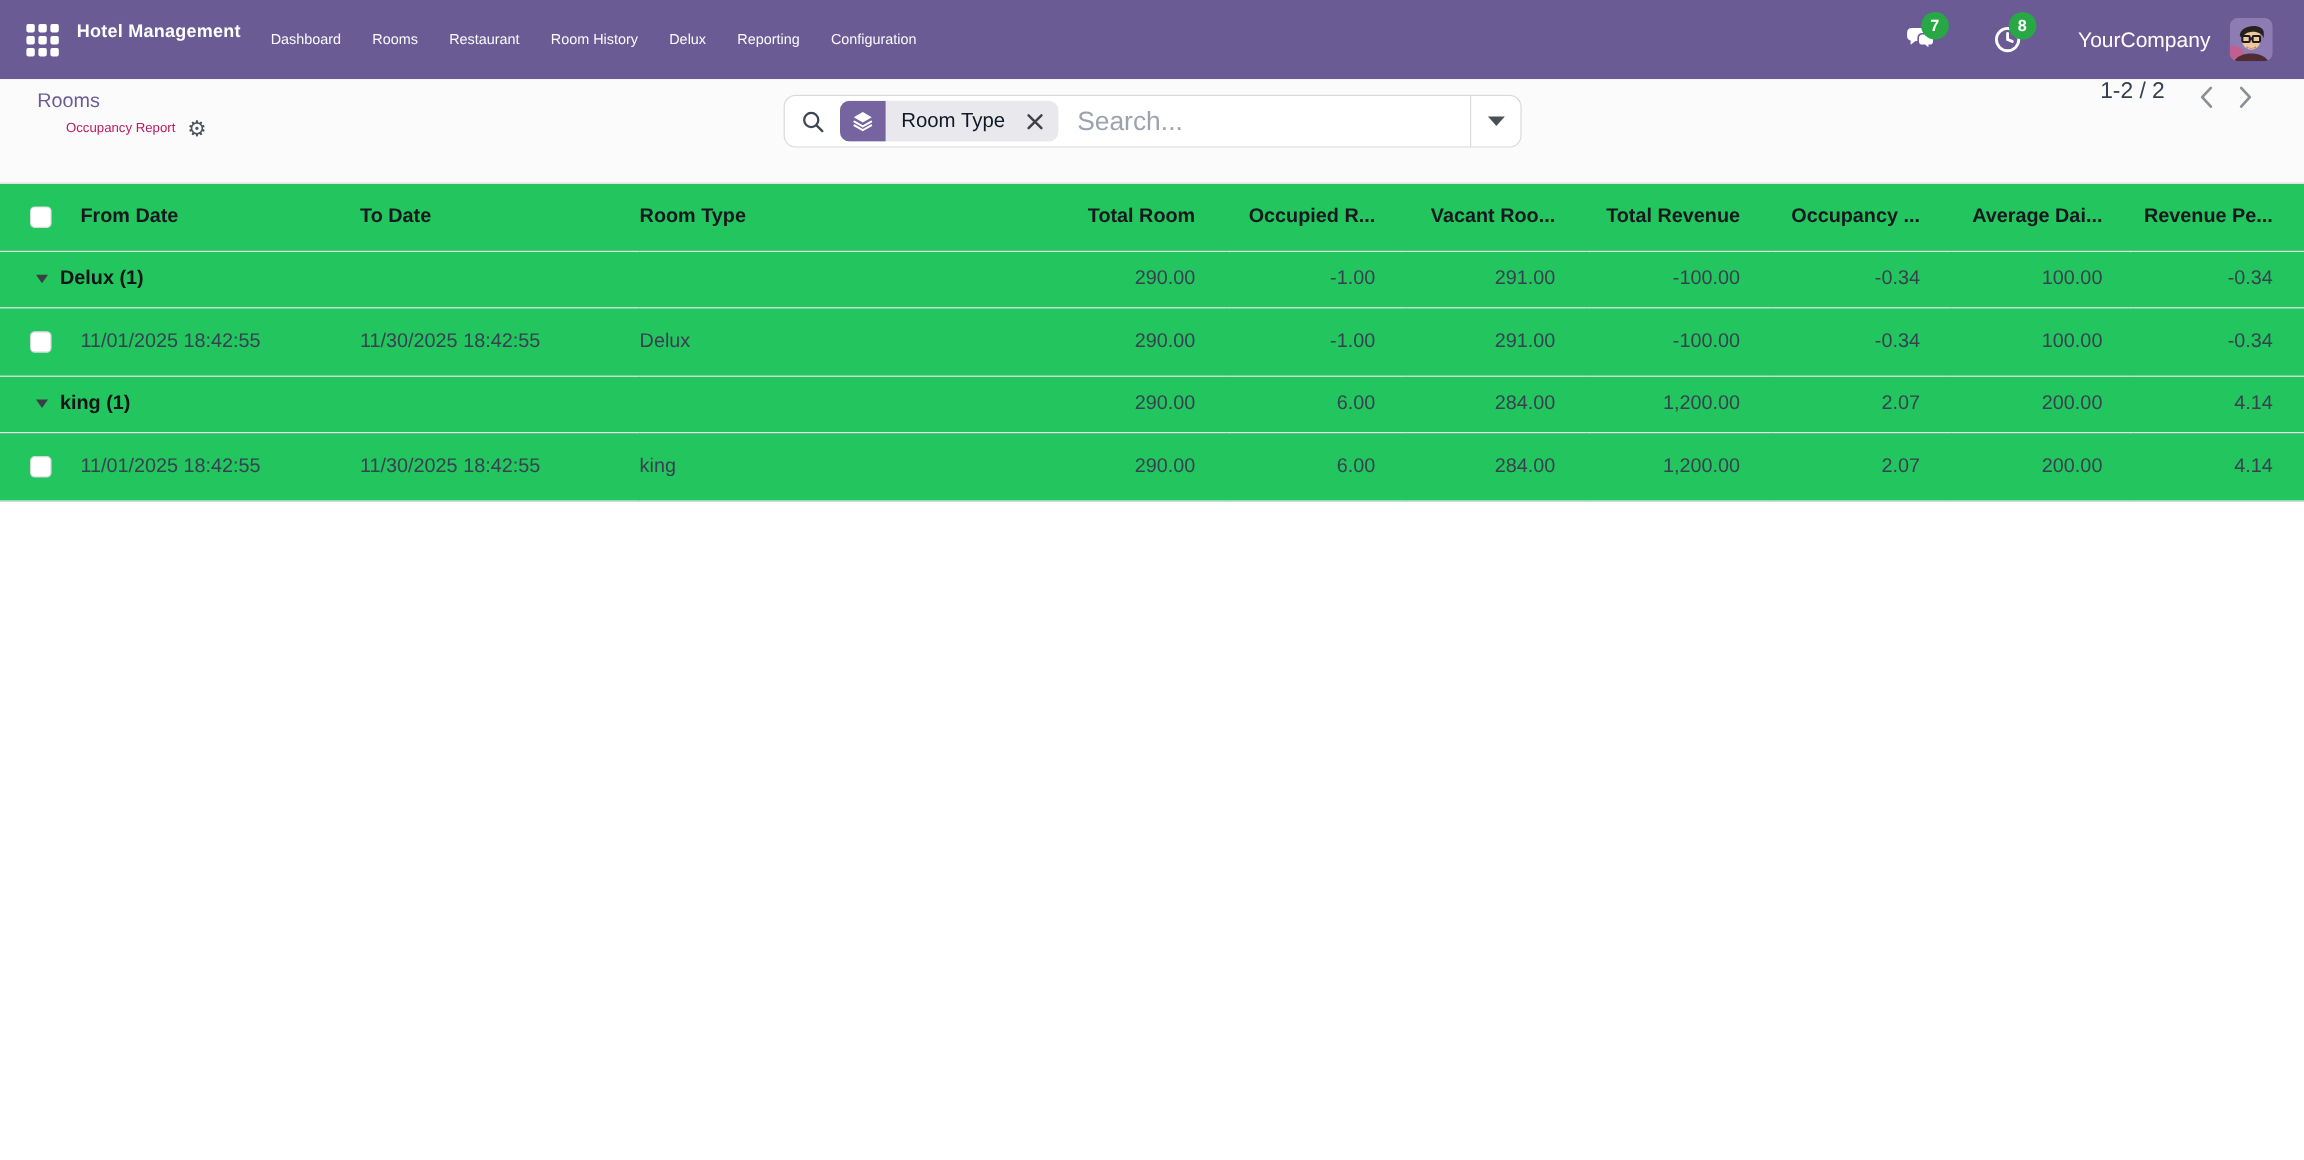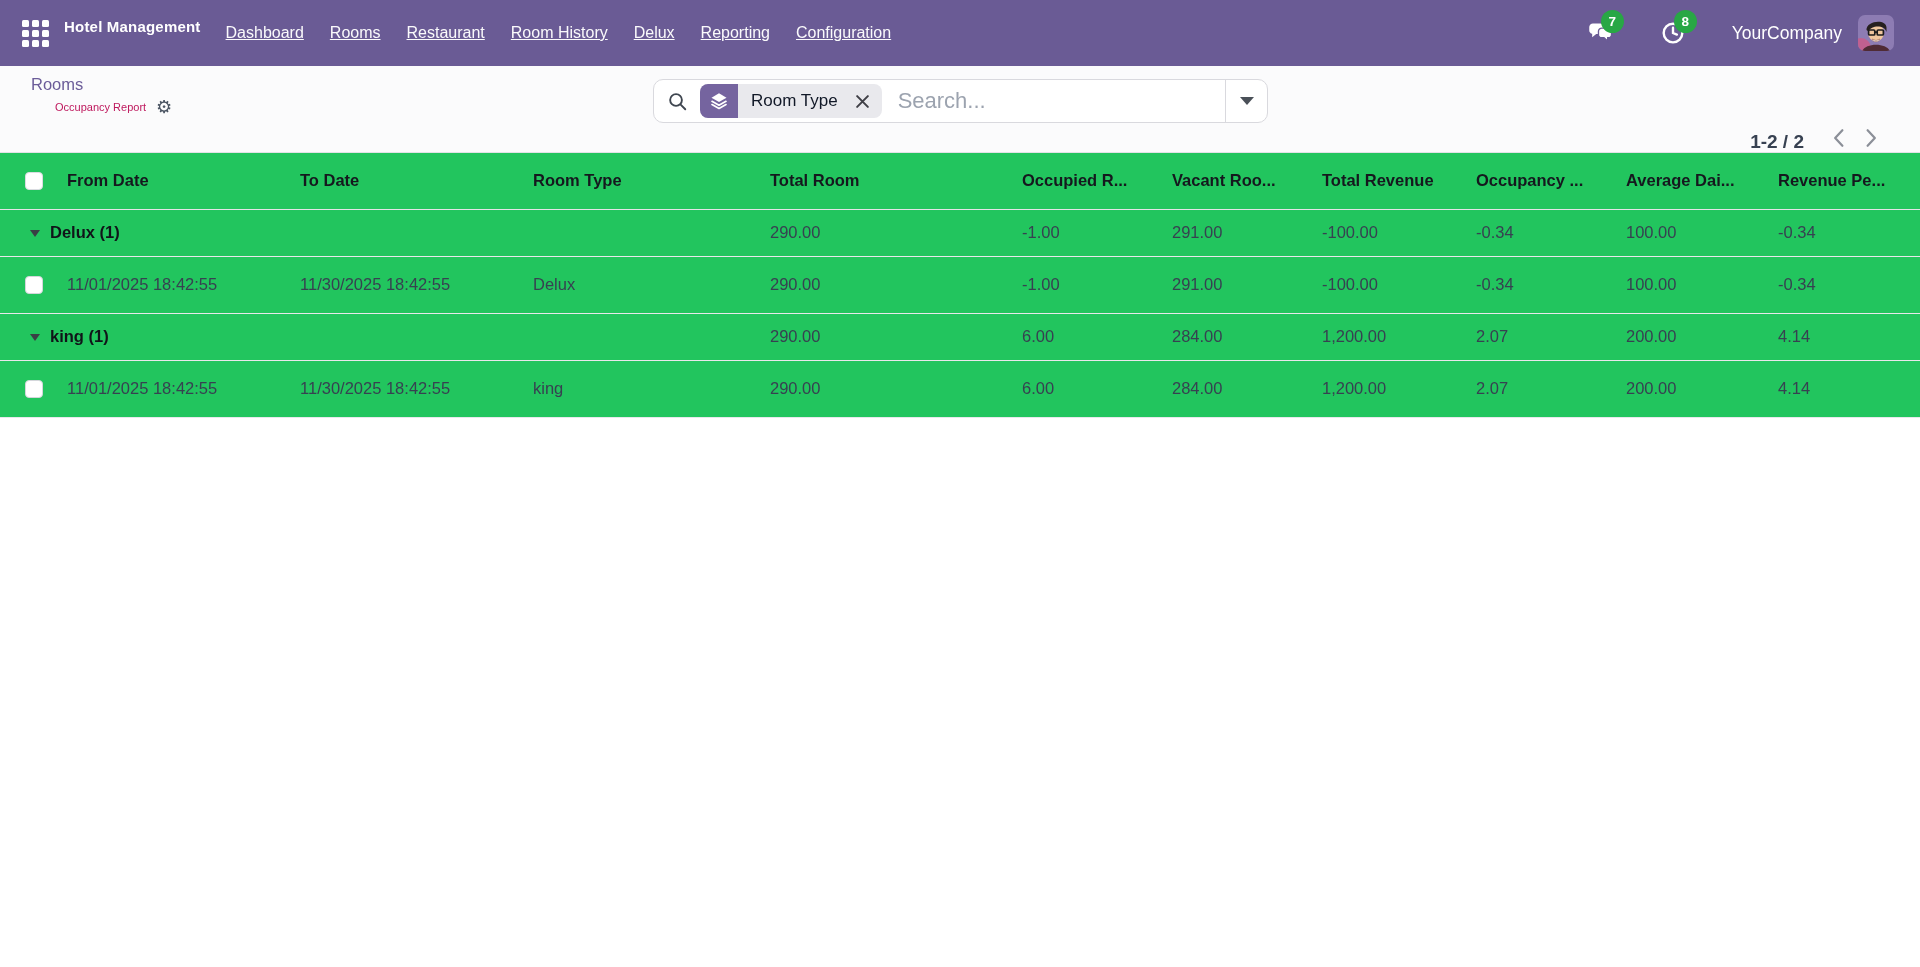--- a/index.html
+++ b/index.html
@@ -14,21 +14,21 @@
   
   .navbar {
     height:66px; background:#6A5B95; color:#fff;
     display:flex; align-items:center; padding:0 26px 0 22px;
     white-space:nowrap;
   }
   .apps-btn { width:27px; height:27px; display:grid; grid-template-columns:repeat(3,1fr); grid-template-rows:repeat(3,1fr); gap:3px; background:none; border:none; padding:0; cursor:pointer; flex:0 0 auto; }
   .apps-btn i { background:#fff; border-radius:1.5px; display:block; }
   .app-title { font-size:15px; font-weight:600; margin:0 12px 13px 15px; letter-spacing:.2px; }
   .nav-menu { display:flex; align-items:center; height:100%; }
-  .nav-item { font-size:16px; color:rgba(255,255,255,.97); padding:0 13px; line-height:66px; cursor:pointer;text-decoration:underline; }
+  .nav-item { font-size:12px; color:rgba(255,255,255,.97); padding:0 13px; line-height:66px; cursor:pointer; }
   .spacer { flex:1; }
   .systray { display:flex; align-items:center; }
   .tray-btn { position:relative; background:none; border:none; padding:0; cursor:pointer; display:flex; align-items:center; }
   .tray-btn.msg { margin-right:46px; }
   .badge {
     position:absolute; top:-10px; left:14px; min-width:23px; height:23px; padding:0 6px;
     border-radius:12px; background:#28A745; color:#fff; font-size:13.5px; font-weight:700;
     display:flex; align-items:center; justify-content:center;
   }
   .company { font-size:17.5px; margin-left:46px; cursor:pointer; color:#fff; }
@@ -50,37 +50,37 @@
   .search-glass { margin-left:13px; display:flex; flex:0 0 auto; }
   .facet { display:flex; align-items:center; height:34px; margin-left:12px; border-radius:8px; overflow:hidden; background:#e9e9ed; flex:0 0 auto; }
   .facet-accent { width:38px; height:100%; background:#75649F; display:flex; align-items:center; justify-content:center; }
   .facet-label { font-size:17px; color:#111827; padding:0 11px 0 13px; }
   .facet-x { display:flex; align-items:center; padding-right:12px; background:none; border:none; cursor:pointer; }
   .search-input { flex:1 1 auto; min-width:0; border:none; outline:none; background:transparent; font-size:22px; color:#374151; margin-left:14px; }
   .search-input::placeholder { color:#9ca3af; }
   .dd-toggle { width:42px; height:100%; border-left:1px solid #d9d9de; background:none; display:flex; align-items:center; justify-content:center; cursor:pointer; border-top:none; border-right:none; border-bottom:none; flex:0 0 auto; }
   .caret-down { width:0; height:0; border-left:7px solid transparent; border-right:7px solid transparent; border-top:8px solid #4a5058; }
 
-  .pager { position:absolute; right:32px; top:0; height:87px; display:flex; align-items:flex-end;font-weight:bold; }
+  .pager { position:absolute; right:32px; top:0; height:87px; display:flex; align-items:flex-start; }
   .pager-range { font-size:19px; color:#374151; margin-right:18px; cursor:pointer; }
   .pager-btn { background:none; border:none; padding:5px 9px; cursor:pointer; display:flex; align-items:center; }
 
   
   table.listview { width:1920px; table-layout:fixed; border-collapse:collapse; background:#22c55e; }
   .listview th {
     height:56px; font-size:16.5px; font-weight:700; color:#15181e;
     text-align:left; vertical-align:middle; padding:0;
     border-bottom:1px solid #e4e4e7; cursor:pointer; white-space:nowrap; overflow:hidden;
   }
   .listview td {
     height:57px; font-size:16.5px; color:#374151; vertical-align:middle; padding:0;
     border-bottom:1px solid #e8e8eb; white-space:nowrap; overflow:hidden;margin-top:16px;
   }
   .listview tr.group-row td { height:47px; }
-  .listview .num { padding-right:26px; }
+  .listview .num { text-align:right; padding-right:26px; }
   .listview .pad-first { padding-left:12px; }
   .group-label { font-weight:700; color:#101419; margin-left:10px; font-size:16.5px; }
   .caret-exp { display:inline-block; width:0; height:0; border-left:5.5px solid transparent; border-right:5.5px solid transparent; border-top:7px solid #3a3f45; margin-left:30px; vertical-align:middle; }
   .cb { appearance:none; -webkit-appearance:none; width:18px; height:18px; border:1px solid #d4d6db; border-radius:4px; background:#fff; margin:0 0 0 25px; display:block; cursor:pointer; }
   th .cb { border-color:#dadce1; }
 </style>
 </head>
 <body>
 
 <header class="navbar">

